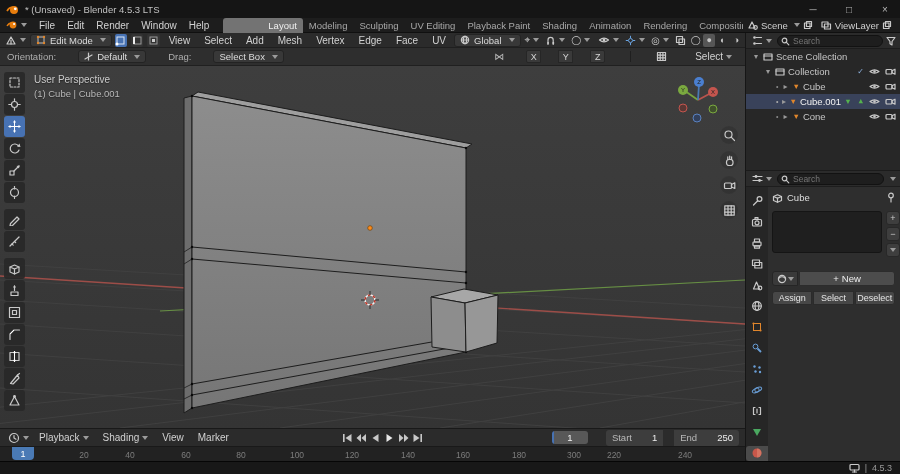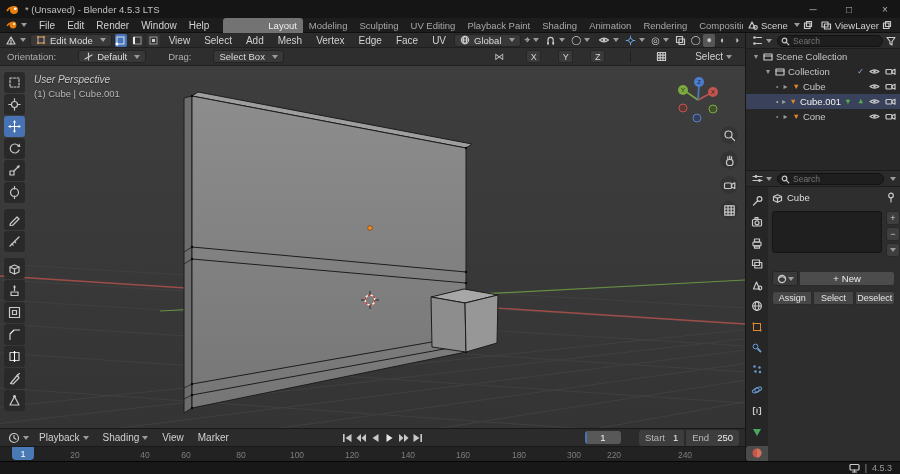--- a/index.html
+++ b/index.html
@@ -32,35 +32,35 @@
   .smbtn{width:16px;height:13px;background:#333;border-radius:2px;display:flex;align-items:center;justify-content:center;margin:0 1px;}
   .smbtn.active{background:#4772b3;}
   .thic{display:flex;align-items:center;height:13px;padding:0 2px;}
   .shade{width:15px;height:13px;display:flex;align-items:center;justify-content:center;color:#c6c6c6;font-size:9px;border-radius:2px;}
   .shade.active{background:#565656;}
   .xyz{width:15px;height:13px;background:#3a3a3a;border:1px solid #262626;display:flex;align-items:center;justify-content:center;color:#d5d5d5;font-size:9px;}
   .vsep{width:1px;height:11px;background:#1f1f1f;margin:0 3px;}
 
   
   .canvas{left:0;top:66px;width:745px;height:362px;overflow:hidden;background:#3a3a3a;}
-  .vtext{position:absolute;left:34px;top:8px;color:#cacaca;font-size:10px;text-shadow:0 1px 1px rgba(0,0,0,.4);font-style:italic;}
+  .vtext{position:absolute;left:34px;top:8px;color:#cacaca;font-size:10px;text-shadow:0 1px 1px rgba(0,0,0,.4);}
   .vtext2{position:absolute;left:34px;top:22px;color:#b9b9b9;font-size:9.5px;text-shadow:0 1px 1px rgba(0,0,0,.4);}
   .ltools{position:absolute;left:4px;top:6px;display:flex;flex-direction:column;gap:1px;}
   .tool{width:21px;height:21px;border-radius:3px;background:rgba(40,40,40,.92);display:flex;align-items:center;justify-content:center;}
   .tool.active{background:#4772b3;}
   .tool.gap{margin-top:5px;}
   .navcol{position:absolute;right:7px;top:60px;display:flex;flex-direction:column;gap:7px;align-items:center;}
   .navbtn{width:18px;height:18px;border-radius:9px;display:flex;align-items:center;justify-content:center;background:rgba(0,0,0,0.12);}
 
   
   .timeline{left:0;top:428px;width:745px;height:18px;background:#2b2b2b;display:flex;align-items:center;padding:0 6px;gap:2px;border-top:1px solid #191919;position:absolute;}
   .transport{position:absolute;left:341px;top:2px;display:flex;gap:2px;}
   .trbtn{width:12px;height:13px;display:flex;align-items:center;justify-content:center;}
   .frame-field{width:36px;height:13px;background:linear-gradient(to right,#4772b3 0 5%,#585858 5%);border-radius:3px;display:flex;align-items:center;justify-content:center;color:#f2f2f2;font-size:9.5px;}
-  .se-field{height:13px;background:#3d3d3d;display:flex;align-items:center;gap:8px;padding:8px 6px;font-size:9.5px;color:#b9b9b9;}
+  .se-field{height:13px;background:#3d3d3d;display:flex;align-items:center;gap:20px;padding:8px 6px;font-size:9.5px;color:#b9b9b9;}
   .se-field b{color:#ededed;font-weight:normal;}
   .ruler{left:0;top:446px;width:745px;height:15px;background:#222;position:absolute;border-top:1px solid #191919;}
   .tick{position:absolute;top:3px;transform:translateX(-50%);color:#7d7d7d;font-size:8.5px;}
   .playhead{position:absolute;left:12px;top:0;width:22px;height:13px;background:#4a7ab5;border-radius:0 0 4px 4px;display:flex;align-items:center;justify-content:center;color:#fff;font-size:9px;}
 
   
   .outliner{left:745px;top:33px;width:155px;height:137px;background:#272727;border-left:1px solid #161616;position:absolute;}
   .ol-head{height:16px;background:#2b2b2b;display:flex;align-items:center;gap:3px;padding:0 4px;border-bottom:1px solid #1d1d1d;}
   .search{position:relative;flex:1;height:12px;}
   .search input{width:100%;height:12px;background:#1e1e1e;border:1px solid #121212;border-radius:7px;color:#8a8a8a;font-size:8.5px;padding:0 4px 0 15px;outline:none;}
@@ -588,29 +588,29 @@
           </svg>
         </span>
     </div>
     <span class="grow"></span>
     <span class="frame-field">1</span>
     <span style="width:14px;"></span>
     <span class="se-field" style="border-radius:3px 0 0 3px;">
         <span>Start</span>
         <b>1</b>
       </span>
-    <span class="se-field" style="border-radius:0 3px 3px 0;margin-left:0;">
+    <span class="se-field" style="border-radius:0 3px 3px 0;margin-left:9px;">
         <span>End</span>
         <b>250</b>
       </span>
   </div>
 
   <div class="ruler">
-    <span class="tick" style="left:75px">20</span>
-    <span class="tick" style="left:145px">40</span>
+    <span class="tick" style="left:84px">20</span>
+    <span class="tick" style="left:130px">40</span>
     <span class="tick" style="left:186px">60</span>
     <span class="tick" style="left:241px">80</span>
     <span class="tick" style="left:297px">100</span>
     <span class="tick" style="left:352px">120</span>
     <span class="tick" style="left:408px">140</span>
     <span class="tick" style="left:463px">160</span>
     <span class="tick" style="left:519px">180</span>
     <span class="tick" style="left:574px">300</span>
     <span class="tick" style="left:614px">220</span>
     <span class="tick" style="left:685px">240</span>

